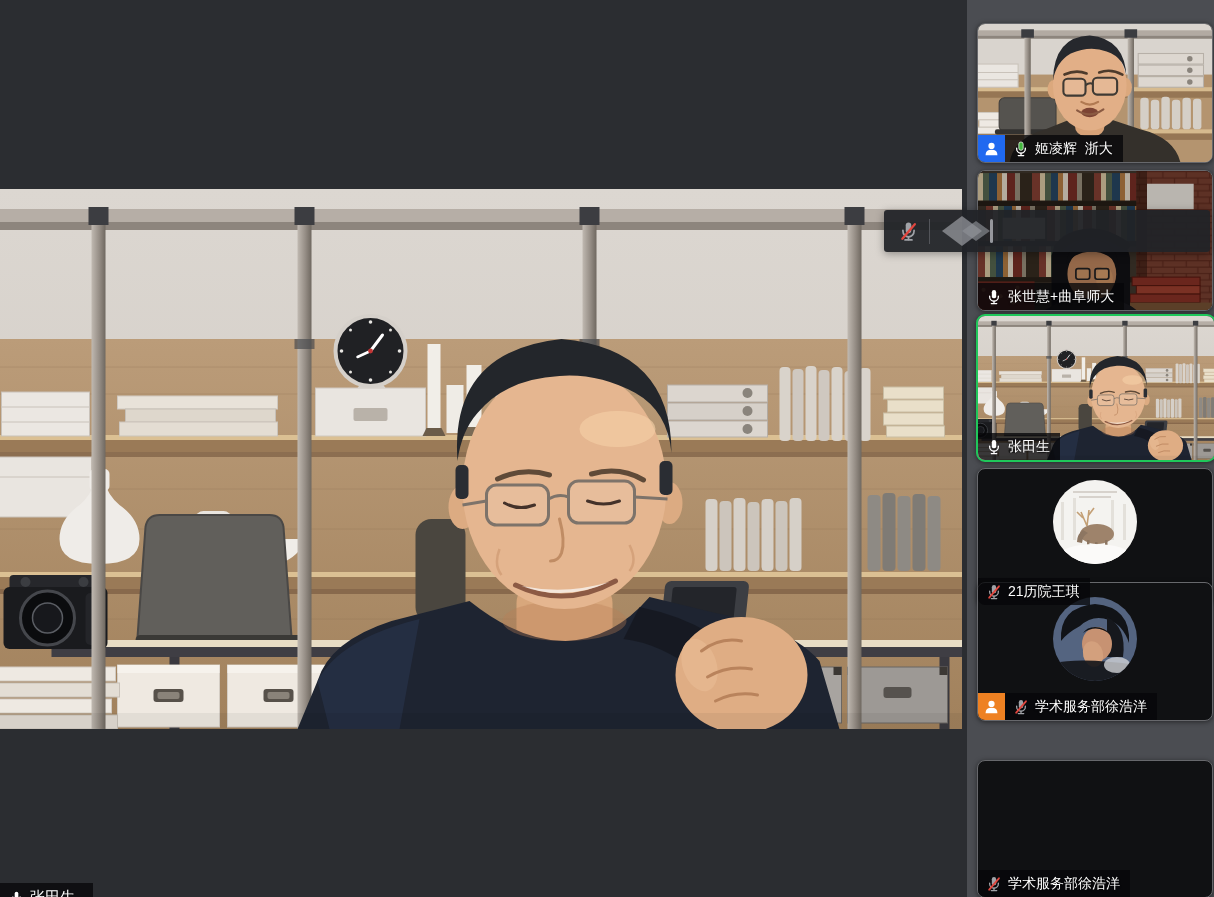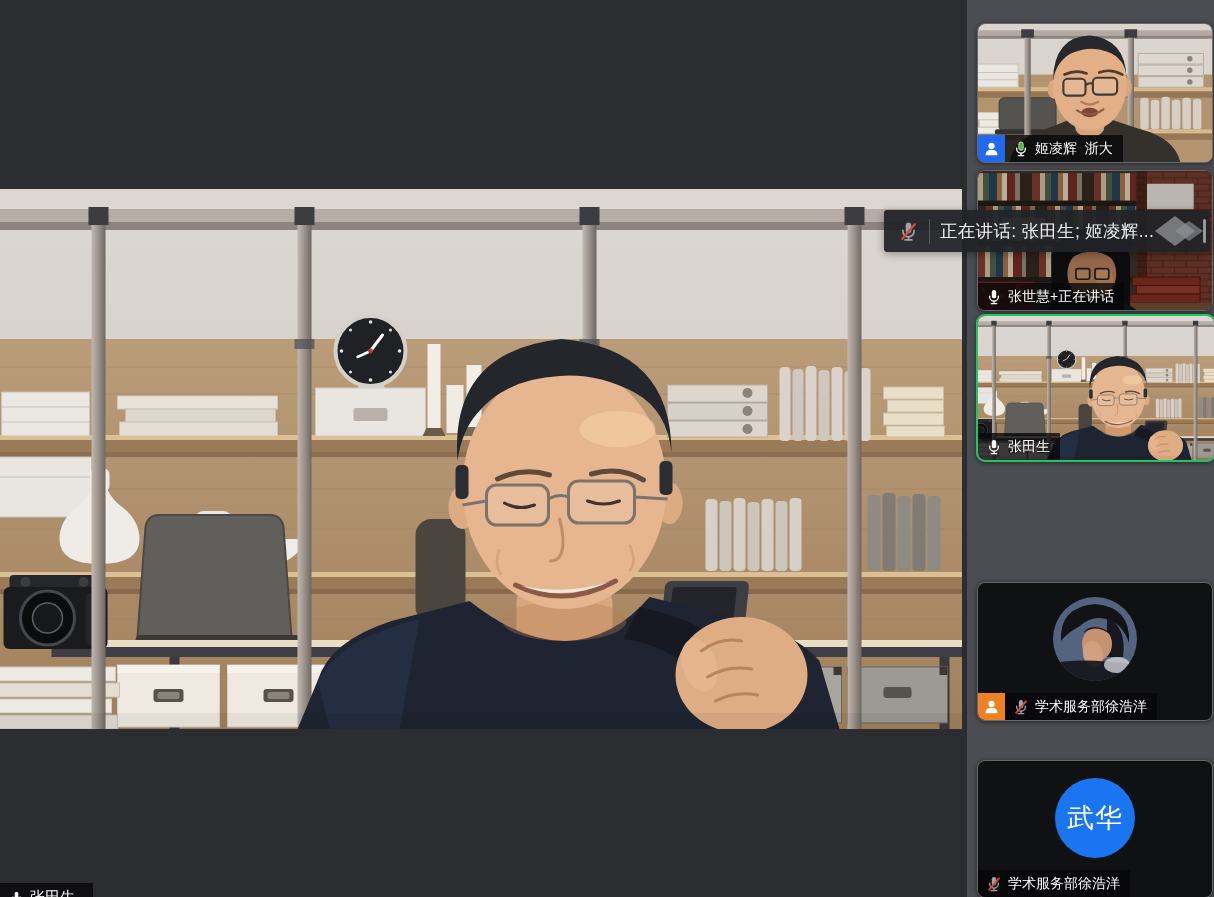--- a/index.html
+++ b/index.html
@@ -542,36 +542,49 @@
   </div>
 
   <div class="tile" style="top:170px;height:139px">
     <svg class="scene" viewBox="0 0 234 131" preserveAspectRatio="xMidYMid slice">
         <use href="#scene-zhang"></use>
       </svg>
     <div class="namebar">
       <svg class="micsvg" viewBox="0 0 24 24">
           <use href="#sym-mic"></use>
         </svg>
-      <span class="pname">张世慧+正在讲话</span>
+      <span class="pname">张世慧+曲阜师大</span>
     </div>
   </div>
 
   <div class="tile active" style="top:314px;height:144px">
     <svg class="scene" viewBox="0 0 963 540" preserveAspectRatio="xMidYMid slice">
         <use href="#scene-main"></use>
       </svg>
     <div class="namebar">
       <svg class="micsvg" viewBox="0 0 24 24">
           <use href="#sym-mic"></use>
         </svg>
       <span class="pname">张田生</span>
     </div>
   </div>
 
+  <div class="tile" style="top:468px;height:136px">
+    <div class="avatar" style="top:11px">
+      <svg viewBox="0 0 84 84">
+          <use href="#ava-snow"></use>
+        </svg>
+    </div>
+    <div class="namebar">
+      <svg class="micsvg" viewBox="0 0 24 24">
+          <use href="#sym-mic-muted"></use>
+        </svg>
+      <span class="pname">21历院王琪</span>
+    </div>
+  </div>
 
   <div class="tile" style="top:582px;height:137px">
     <div class="avatar" style="top:14px">
       <svg viewBox="0 0 84 84">
           <use href="#ava-portrait"></use>
         </svg>
     </div>
     <div class="namebar">
       <span class="badge orange">
         <svg viewBox="0 0 24 24">
@@ -579,35 +592,31 @@
           </svg>
       </span>
       <svg class="micsvg" viewBox="0 0 24 24">
           <use href="#sym-mic-muted"></use>
         </svg>
       <span class="pname">学术服务部徐浩洋</span>
     </div>
   </div>
 
   <div class="tile" style="top:760px;height:136px">
-    <div class="avatar text-avatar" style="top:17px">
-      <span class="avatar-text">武华</span>
-    </div>
     <div class="namebar">
       <svg class="micsvg" viewBox="0 0 24 24">
           <use href="#sym-mic-muted"></use>
         </svg>
       <span class="pname">学术服务部徐浩洋</span>
     </div>
   </div>
 
 </div>
 
 <div class="banner">
   <svg class="micsvg" viewBox="0 0 24 24">
       <use href="#sym-mic-muted"></use>
     </svg>
   <div class="banner-divider"></div>
-  <span class="banner-text">正在讲话: 张田生; 姬凌辉...</span>
   <svg class="banner-logo" viewBox="0 0 54 36">
       <use href="#sym-diamonds"></use>
     </svg>
 </div>
 
 </body></html>

